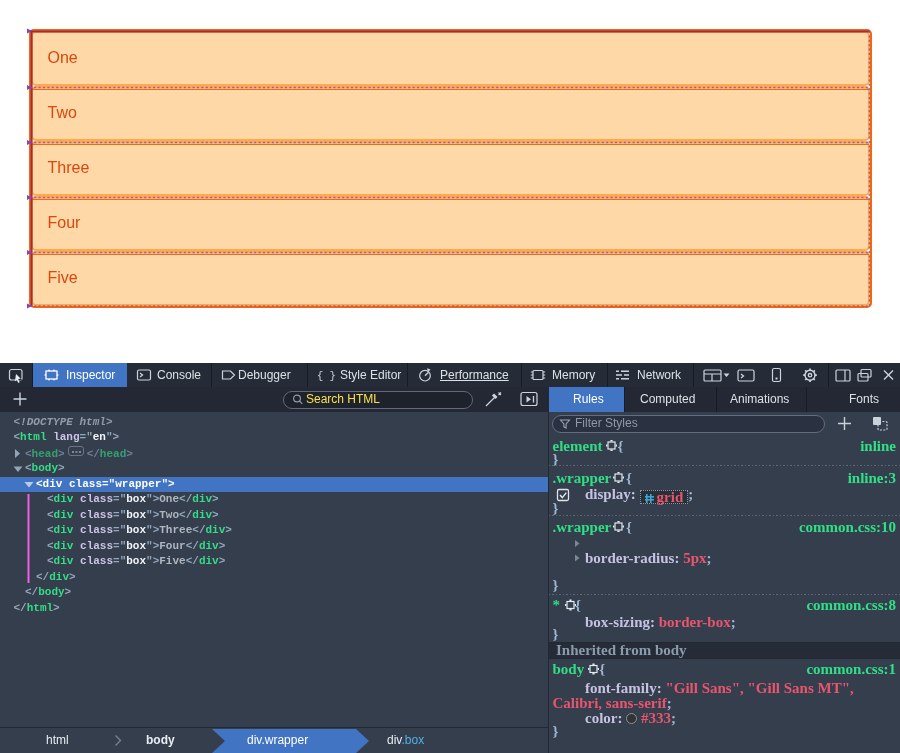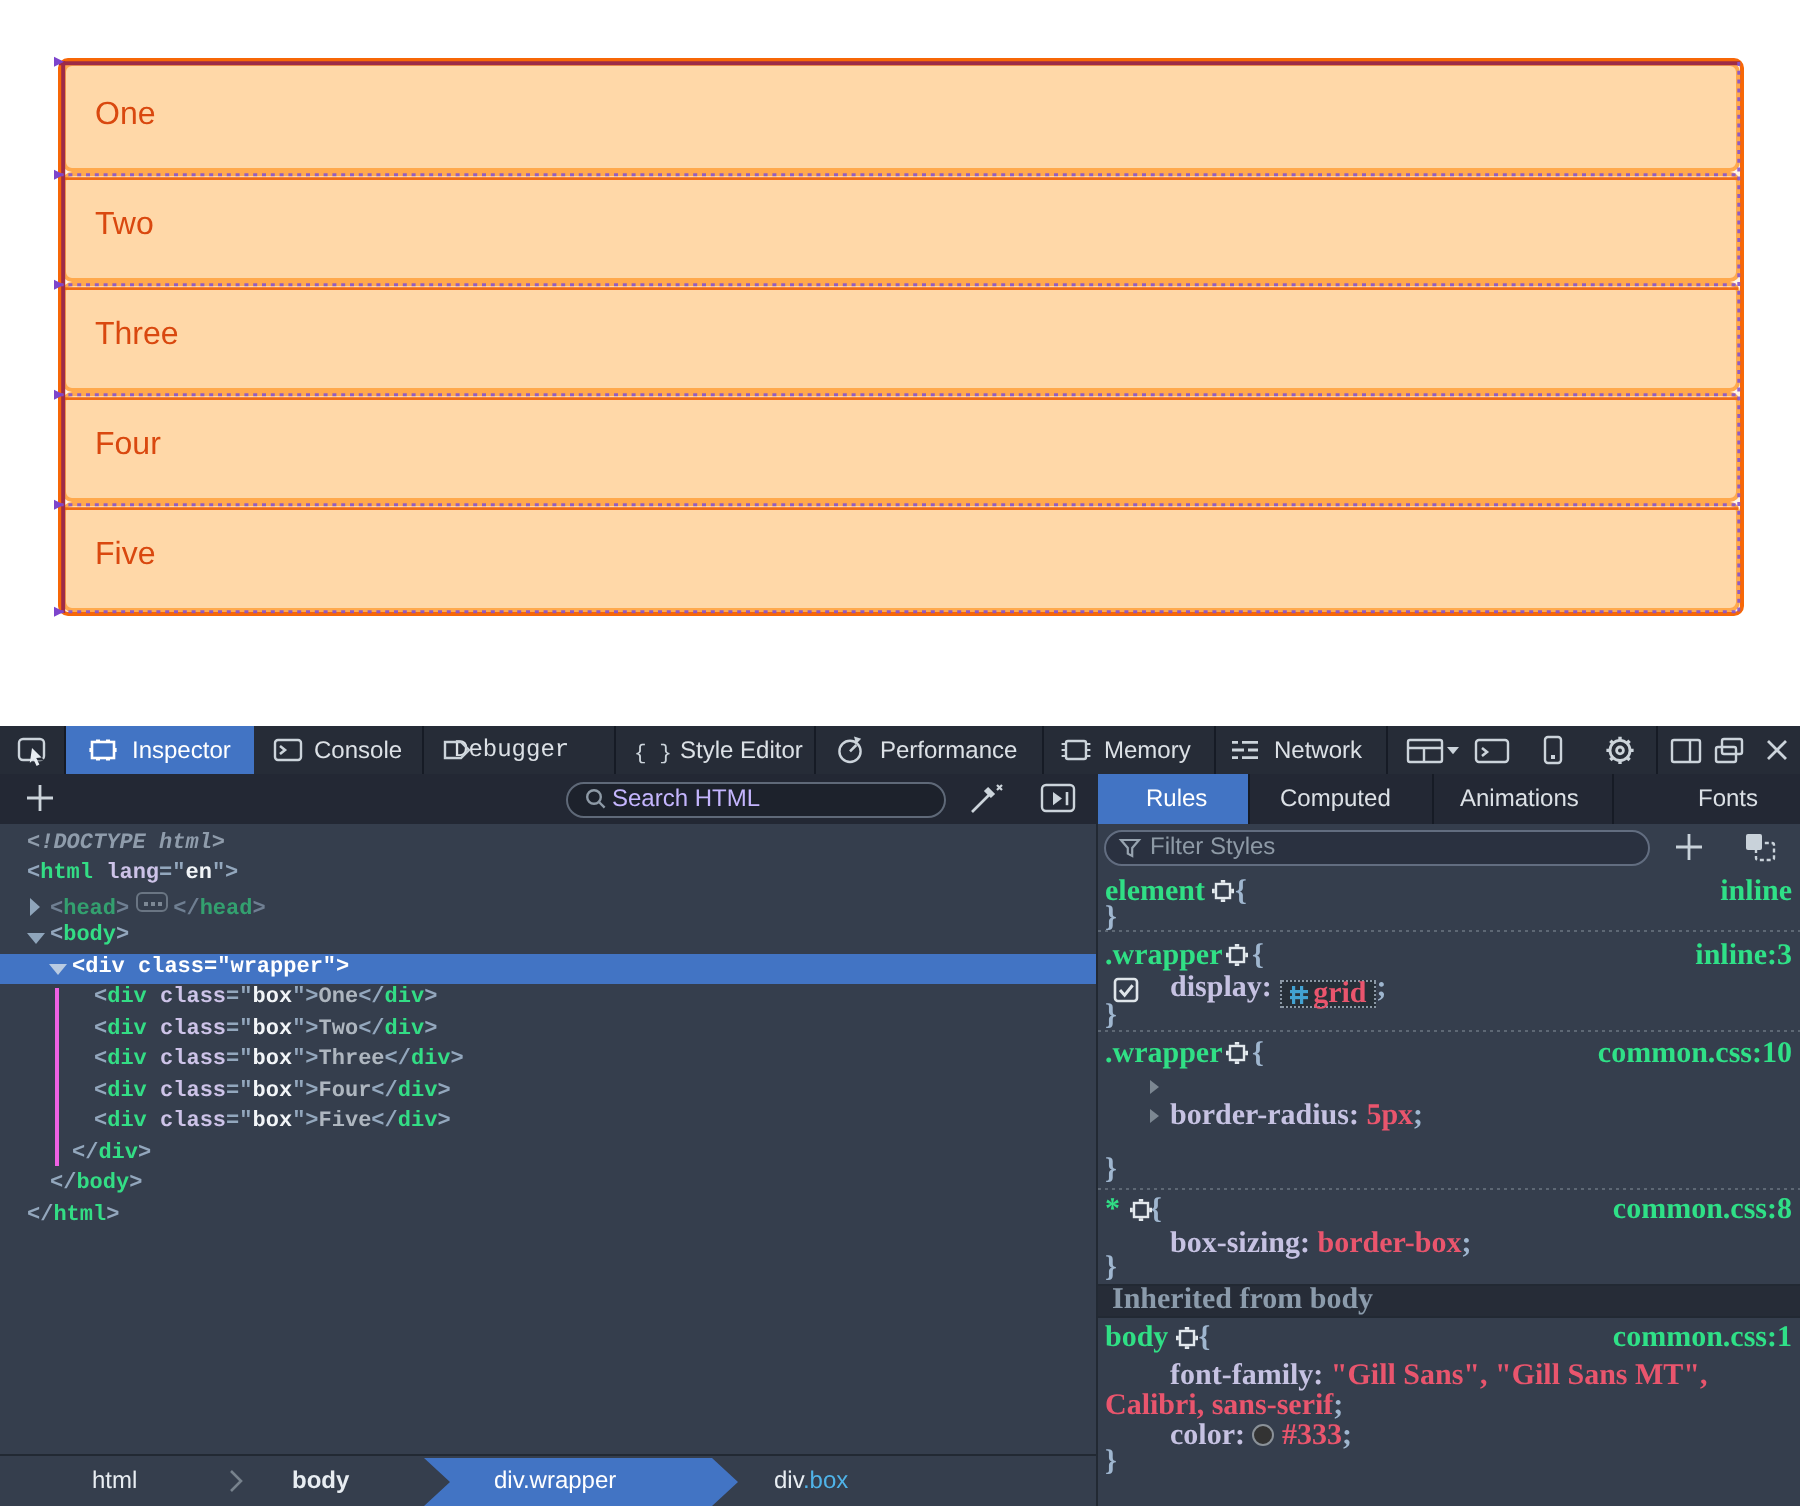--- a/index.html
+++ b/index.html
@@ -96,23 +96,23 @@
       <path d="M27 303.4 l5 2.5 -5 2.5 z"></path>
     </g>
   </svg>
 </div>
 
 <div id="dt">
   <div id="row1">
     <div id="insp-tab"></div>
     <div class="tabtxt" style="left:66px;color:#fff;">Inspector</div>
     <div class="tabtxt" style="left:157px;">Console</div>
-    <div class="tabtxt" style="left:227px;font-family:Liberation Mono, monospace;">Debugger</div>
+    <div class="tabtxt" style="left:238px;">Debugger</div>
     <div class="tabtxt" style="left:340px;">Style Editor</div>
-    <div class="tabtxt" style="left:440px;">Performance</div>
+    <div class="tabtxt" style="left:440px;text-decoration:underline;">Performance</div>
     <div class="tabtxt" style="left:552px;">Memory</div>
     <div class="tabtxt" style="left:637px;">Network</div>
     <div class="vsep" style="left:32px"></div>
     <div class="vsep" style="left:211px"></div>
     <div class="vsep" style="left:307px"></div>
     <div class="vsep" style="left:407px"></div>
     <div class="vsep" style="left:521px"></div>
     <div class="vsep" style="left:607px"></div>
     <div class="vsep" style="left:693px"></div>
     <div class="vsep" style="left:828px"></div>
@@ -194,21 +194,21 @@
         <path d="M493 7.5 l3.5 3.5" stroke-width="3"></path>
         <path d="M498.5 5.5 l2.5 2.5 M501 5.5 l-2.5 2.5" stroke-width="1.1"></path>
       </g>
 
       <g fill="none" stroke="#ccd4db" stroke-width="1.2">
         <rect x="521" y="5.5" width="16" height="13" rx="2"></rect>
         <path d="M526.5 9 l4.5 3.3 -4.5 3.3 z" fill="#ccd4db" stroke="none"></path>
         <path d="M533.5 9 v6.6" stroke-width="1.3"></path>
       </g>
     </svg>
-    <div class="r2txt" style="left:306px;color:#c4b5fd;">Search HTML</div>
+    <div class="r2txt" style="left:306px;color:#fde047;">Search HTML</div>
   </div>
 
   <div class="abs" style="left:548px;top:24px;width:1px;height:366px;background:#222933;"></div>
   <div id="markup">
 
     <div class="ml doc" style="left:13.5px;top:2.7px">&lt;!DOCTYPE html&gt;</div>
     <div class="ml" style="left:13.5px;top:18.2px"><span class="brk">&lt;</span><span class="tag">html</span> <span class="attr">lang</span><span class="brk">="</span><span class="val">en</span><span class="brk">"&gt;</span></div>
     <div class="ml" style="left:25px;top:33.7px;opacity:.62"><span class="brk">&lt;</span><span class="tag">head</span><span class="brk">&gt;</span><span class="hbadge"></span><span class="brk">&lt;/</span><span class="tag">head</span><span class="brk">&gt;</span></div>
     <div class="ml" style="left:25px;top:49.2px"><span class="brk">&lt;</span><span class="tag">body</span><span class="brk">&gt;</span></div>
     <div id="selrow"></div>

